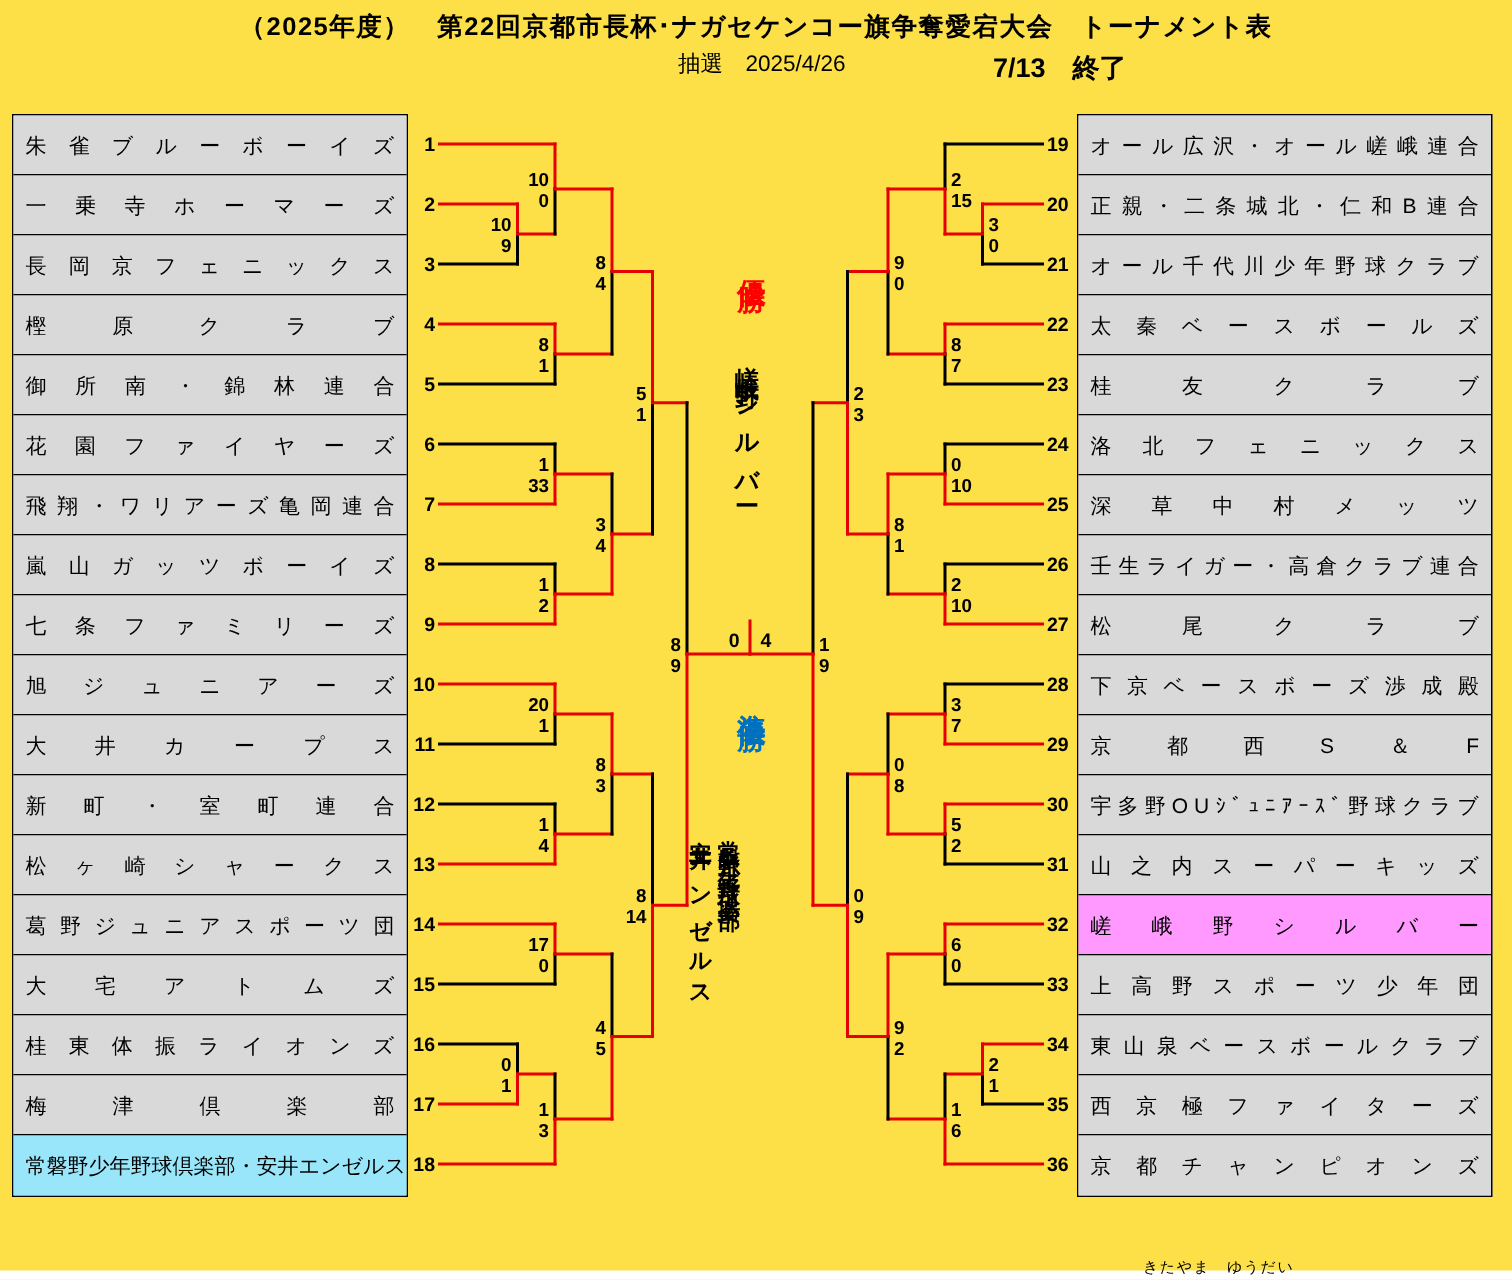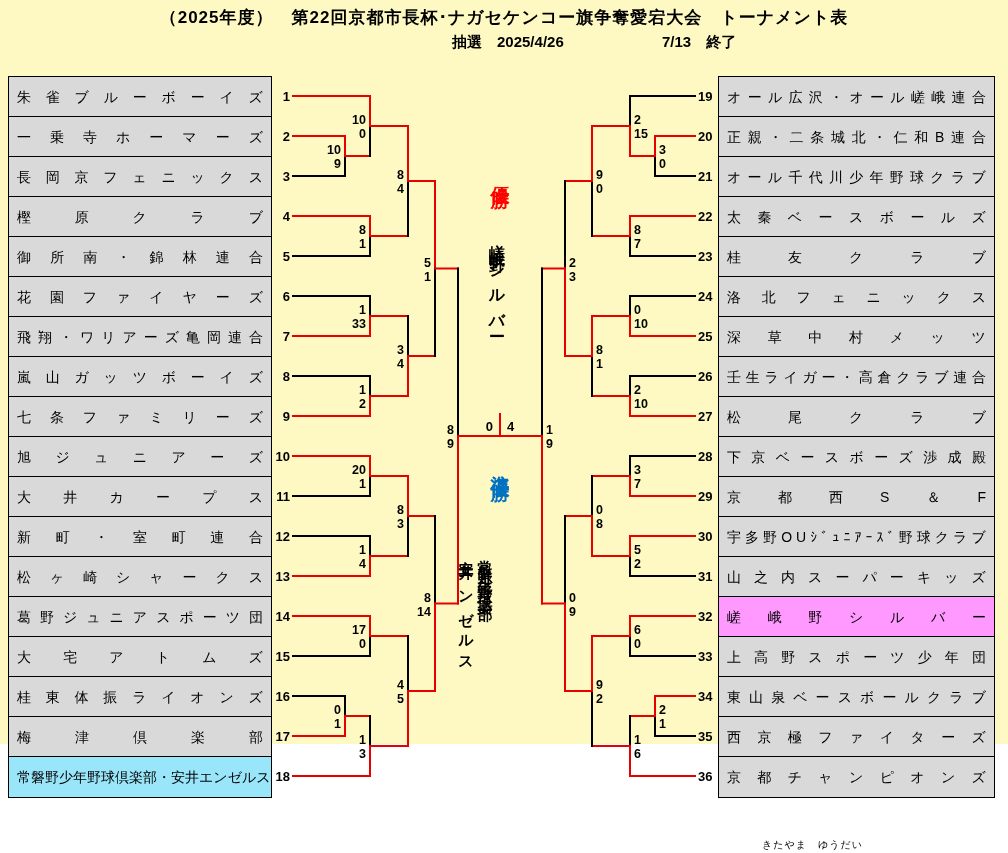--- a/index.html
+++ b/index.html
@@ -1,23 +1,23 @@
 <!DOCTYPE html>
 <html><head>
 <meta charset="utf-8">
 <style>
   * { margin:0; padding:0; box-sizing:border-box; }
   html,body { background:#fff; }
   body { width:1008px; height:853px; position:relative; font-family:"Liberation Sans",sans-serif; color:#000; overflow:hidden; }
-  #root { position:absolute; left:0; top:0; width:1008px; height:744px; background:#fef9c3; }
+  #root { position:absolute; left:0; top:0; width:1008px; height:847px; background:#fde047; }
 
   .title { position:absolute; top:6px; left:0; width:100%; text-align:center;
            font-size:17px; font-weight:bold; letter-spacing:1px; }
-  .subtitle-draw   { position:absolute; top:33px; left:452px; font-size:15px; font-weight:bold; }
-  .subtitle-finish { position:absolute; top:33px; left:662px; font-size:15px; font-weight:bold; }
+  .subtitle-draw   { position:absolute; top:33px; left:452px; font-size:15px; font-weight:normal; }
+  .subtitle-finish { position:absolute; top:33px; left:662px; font-size:18px; font-weight:bold; }
 
   .team-table { position:absolute; border:1px solid #000; background:#d9d9d9; }
   #left-table  { left:8px;   top:76px; width:264px; }
   #right-table { left:718px; top:76px; width:277px; }
   .team-row { height:40px; border-bottom:1px solid #000; background:#d9d9d9;
               display:flex; align-items:center; padding:0 8px; }
   .team-row:last-child { border-bottom:none; }
   .team-name { flex:1; display:flex; justify-content:space-between;
                font-size:14px; line-height:1; white-space:nowrap; }
 

